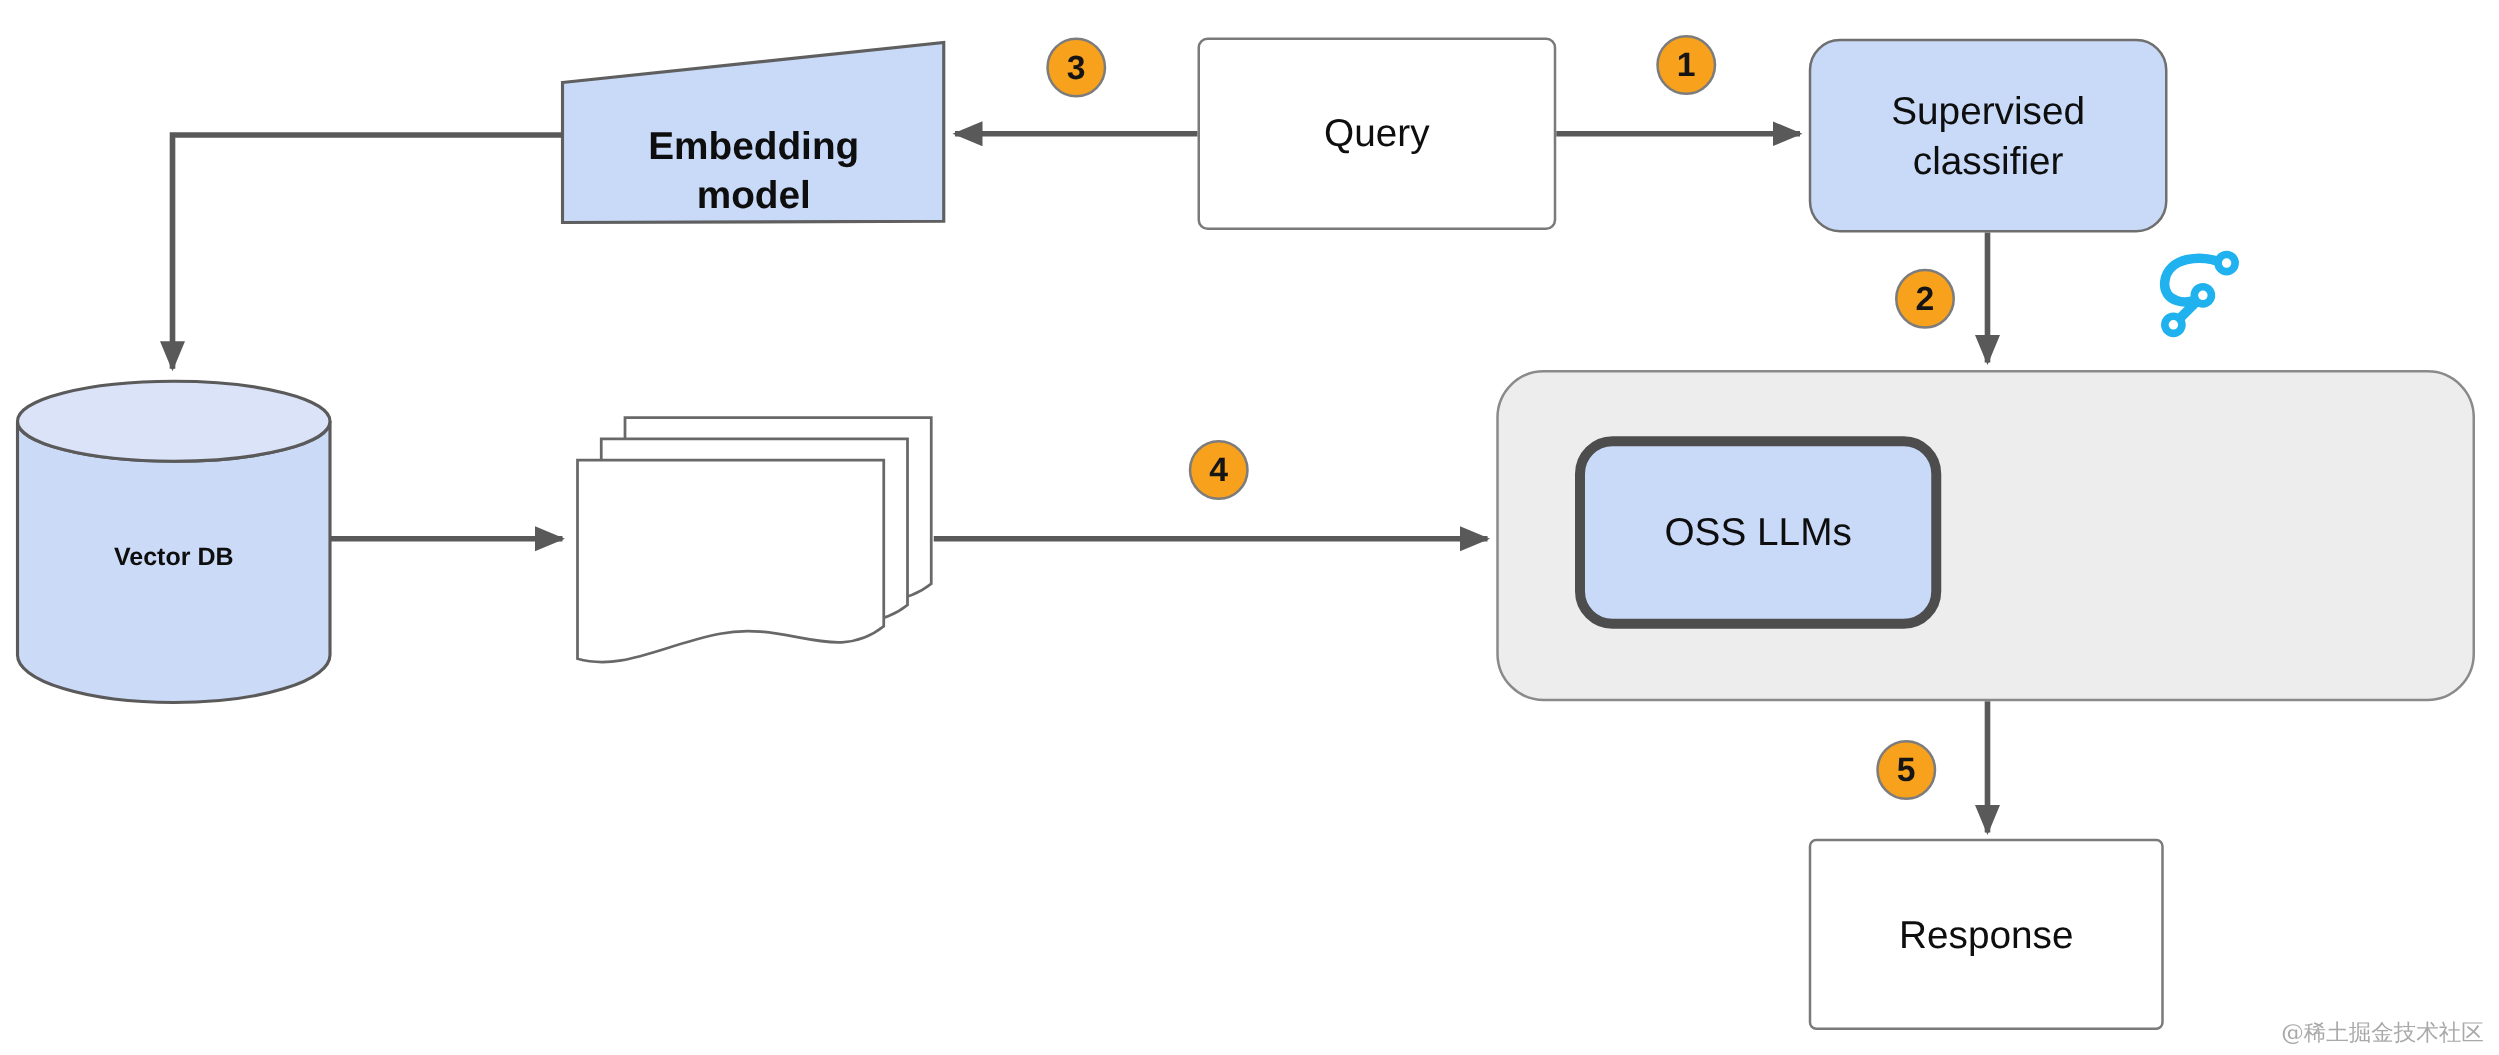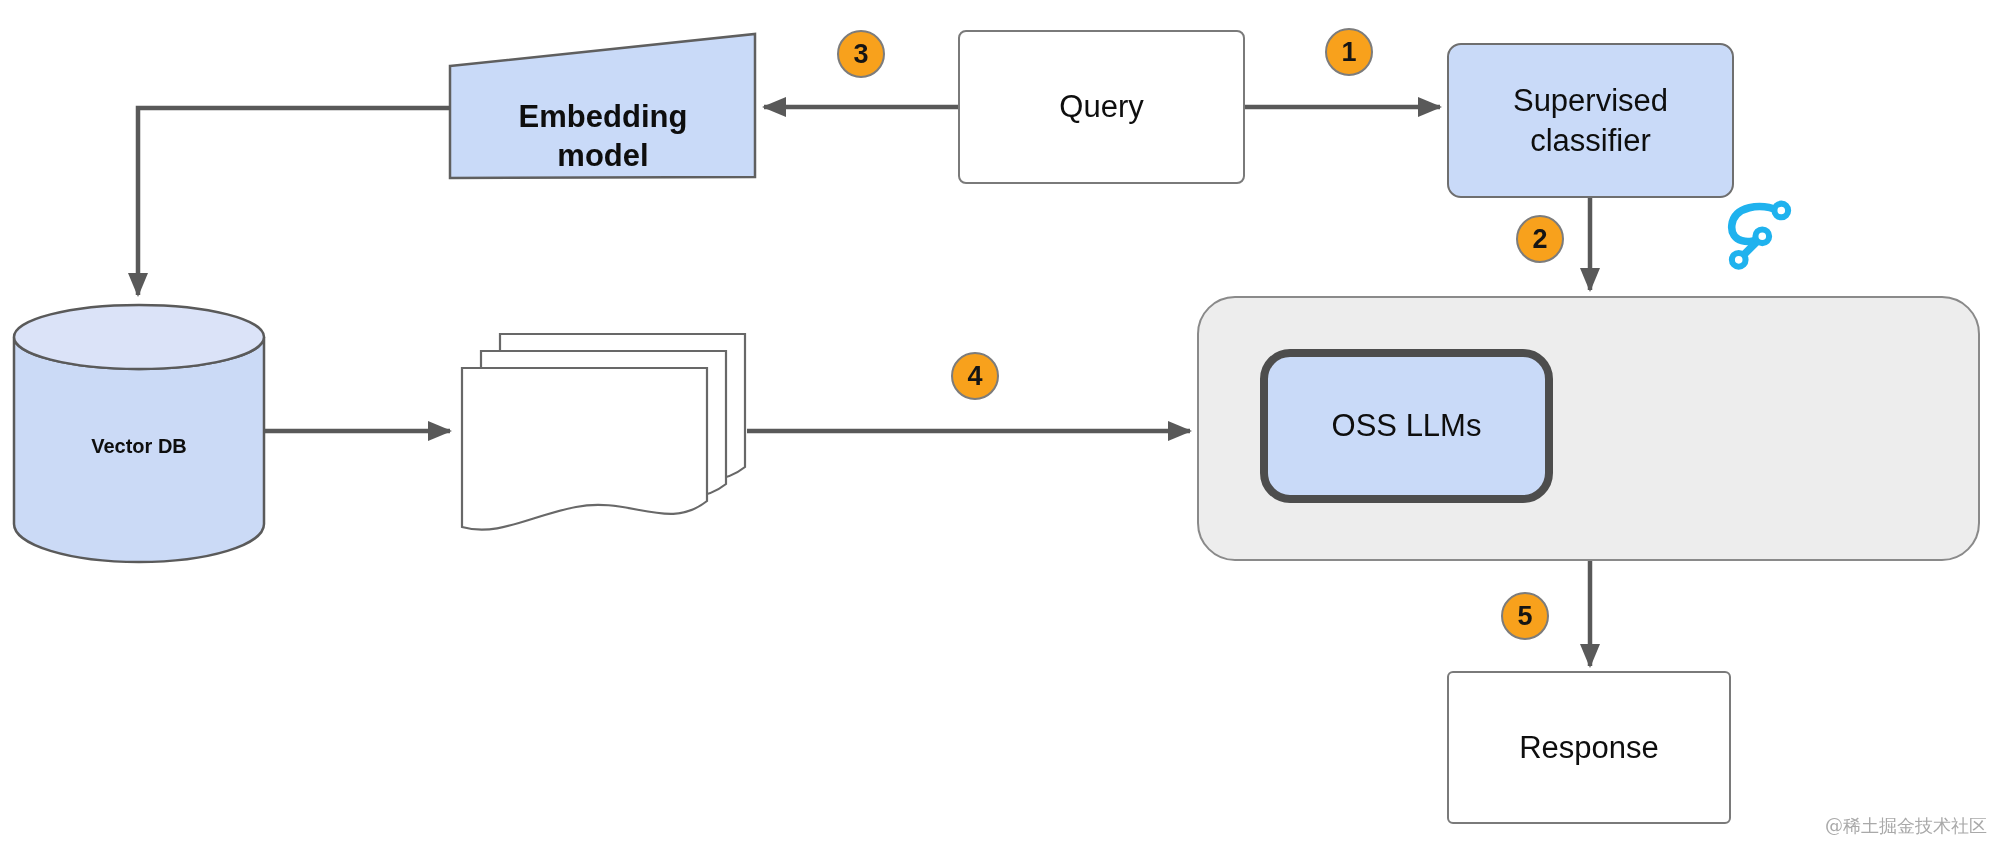--- a/index.html
+++ b/index.html
@@ -75,21 +75,21 @@
     </g>
   </svg>
 
   <div class="box" style="left:1197px;top:296px;width:783px;height:265px;background:#ededed;
               border:2.5px solid #8a8a8a;border-radius:38px;"></div>
 
   <div class="box white" style="left:958px;top:30px;width:287px;height:154px;border-radius:8px;">
     <span>Query</span>
   </div>
 
-  <div class="box blue" style="left:1447px;top:31px;width:287px;height:155px;border-radius:14px;padding:0 30px;margin-top:12px;">
+  <div class="box blue" style="left:1447px;top:31px;width:287px;height:155px;border-radius:25px;padding:0 30px;">
     <span>Supervised classifier</span>
   </div>
 
   <div class="lbl" style="left:505px;top:62px;width:196px;height:114px;">
     <span>Embedding model</span>
   </div>
 
   <div class="lbl" style="left:14px;top:400px;width:250px;height:60px;font-size:20px;">
     <span>Vector DB</span>
   </div>

